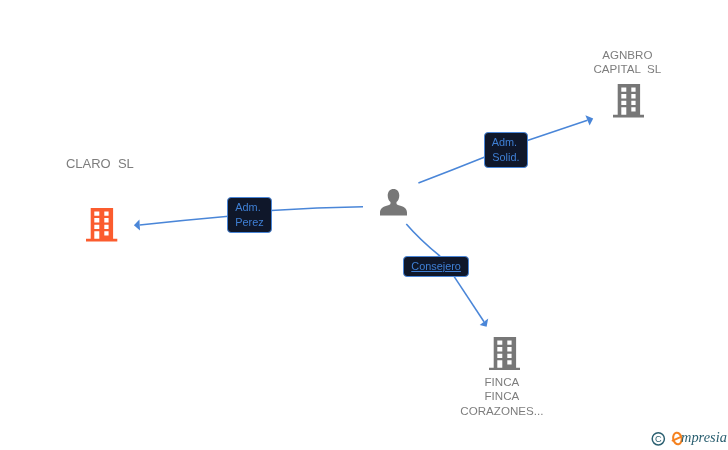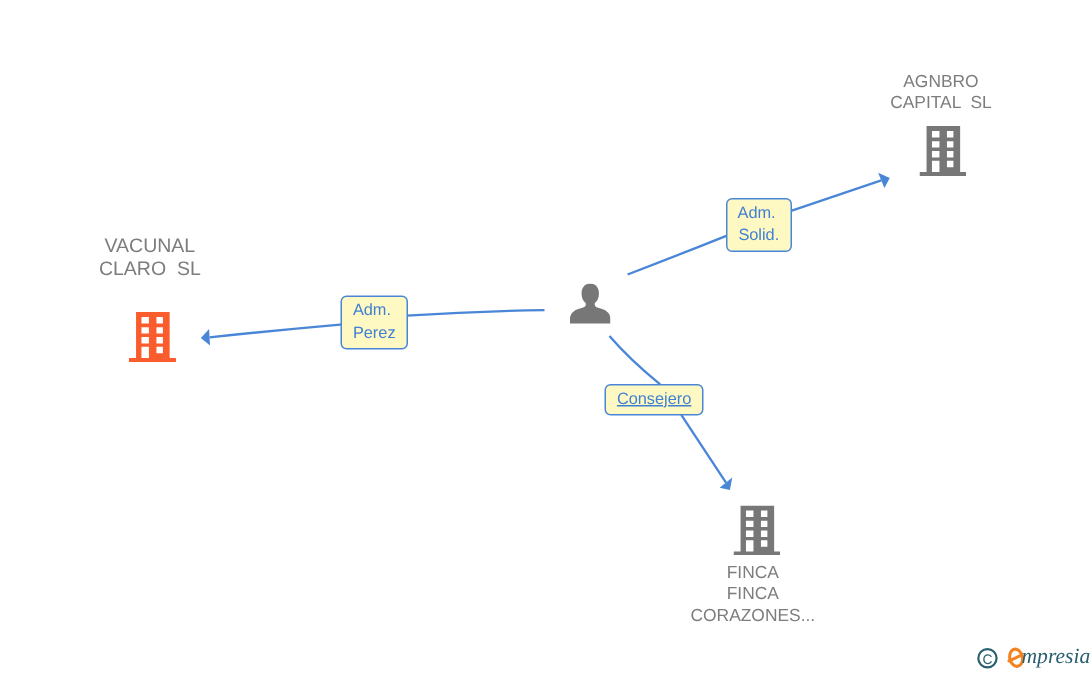--- a/index.html
+++ b/index.html
@@ -6,21 +6,21 @@
   html,body{margin:0;padding:0;}
   body{width:728px;height:450px;background:#ffffff;overflow:hidden;
        font-family:"Liberation Sans",sans-serif;}
   #stage{position:relative;width:728px;height:450px;background:#fff;will-change:transform;border-radius:23px;}
   svg.edges{position:absolute;left:0;top:0;width:728px;height:450px;}
   .node{position:absolute;}
   .node-label{position:absolute;text-align:center;color:#7d7d7d;white-space:nowrap;}
   .node-label.small{font-size:11.6px;line-height:14.6px;}
   .node-label.big{font-size:13px;line-height:15.2px;}
   .icon{position:absolute;}
-  .relbox{position:absolute;border:1.7px solid #4a86d8;border-radius:4px;background:#fef9c3;
+  .relbox{position:absolute;border:1.7px solid #4a86d8;border-radius:4px;background:#0f172a;
           color:#3f7fd4;font-size:10.9px;line-height:15.1px;text-align:center;white-space:pre;
           box-sizing:border-box;display:flex;flex-direction:column;justify-content:center;align-items:center;}
   .logo{position:absolute;left:646px;top:427px;width:84px;height:24px;}
 </style>
 </head>
 <body>
 
 <div id="stage">
 
   <svg class="edges" viewBox="0 0 728 450">
@@ -42,21 +42,20 @@
       <div>AGNBRO</div>
       <div>CAPITAL &nbsp;SL</div>
     </div>
     <svg class="icon" style="left:55.4px;top:36.7px;" width="31.3" height="33.4" viewBox="0 0 31.3 33.4">
       <path fill="#777777" fill-rule="evenodd" d="M4.7,0 H27.1 V30.7 H31.3 V33.4 H0 V30.7 H4.7 Z M8.3,3.4 H13.3 V7.7 H8.3 Z M18.3,3.4 H22.6 V7.7 H18.3 Z M8.3,10.1 H13.3 V14.4 H8.3 Z M18.3,10.1 H22.6 V14.4 H18.3 Z M8.3,16.7 H13.3 V21.0 H8.3 Z M18.3,16.7 H22.6 V21.0 H18.3 Z M8.3,23.2 H13.3 V30.7 H8.3 Z M18.3,23.2 H22.6 V27.5 H18.3 Z"></path>
     </svg>
   </div>
 
   <div class="node" style="left:29.9px;top:156px;width:140px;height:87px;">
     <div class="node-label big" style="left:0;top:0;width:140px;">
-      <div>VACUNAL</div>
       <div>CLARO &nbsp;SL</div>
     </div>
     <svg class="icon" style="left:56.6px;top:52.4px;" width="31.3" height="33.4" viewBox="0 0 31.3 33.4">
       <path fill="#fb5c2e" fill-rule="evenodd" d="M4.7,0 H27.1 V30.7 H31.3 V33.4 H0 V30.7 H4.7 Z M8.3,3.4 H13.3 V7.7 H8.3 Z M18.3,3.4 H22.6 V7.7 H18.3 Z M8.3,10.1 H13.3 V14.4 H8.3 Z M18.3,10.1 H22.6 V14.4 H18.3 Z M8.3,16.7 H13.3 V21.0 H8.3 Z M18.3,16.7 H22.6 V21.0 H18.3 Z M8.3,23.2 H13.3 V30.7 H8.3 Z M18.3,23.2 H22.6 V27.5 H18.3 Z"></path>
     </svg>
   </div>
 
   <div class="node" style="left:320.9px;top:131.7px;width:140px;height:85px;">
     <svg class="icon" style="left:59.3px;top:57.3px;" width="27" height="26.6" viewBox="0 0 27 26.6">
       <path fill="#777777" d="M13.5,0 C10.0,0 7.7,2.6 7.7,6.6 C7.7,9.6 8.9,12.0 10.5,13.0 L10.5,14.4 C10.5,15.4 9.2,16.1 6.6,16.7 C2.4,17.7 0,20.4 0,23.6 L0,26.6 L27,26.6 L27,23.6 C27,20.4 24.6,17.7 20.4,16.7 C17.8,16.1 16.5,15.4 16.5,14.4 L16.5,13.0 C18.1,12.0 19.3,9.6 19.3,6.6 C19.3,2.6 17.0,0 13.5,0 Z"></path>

